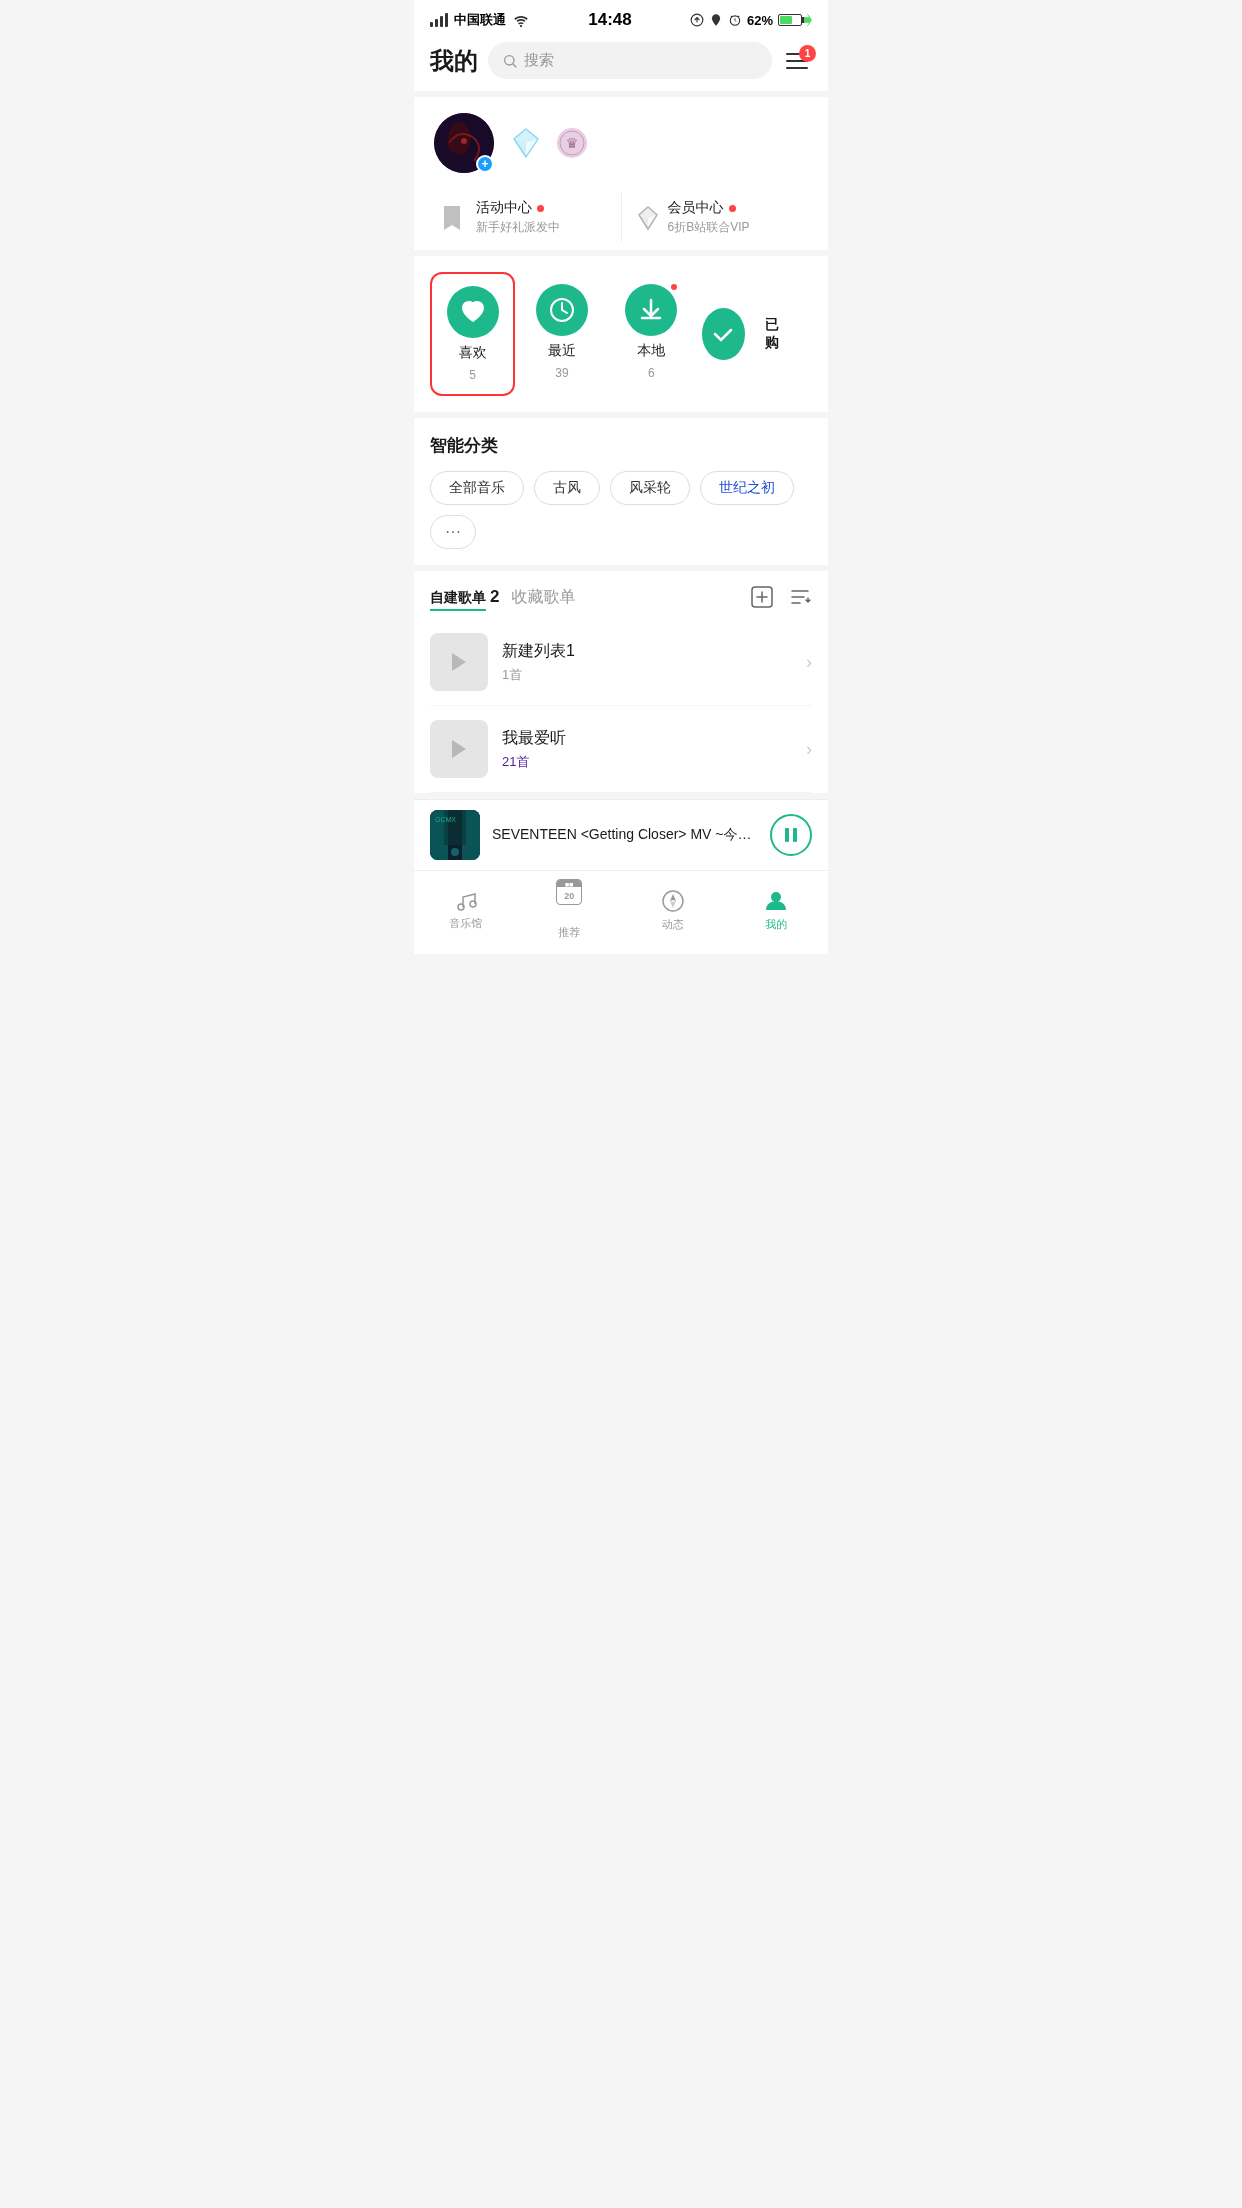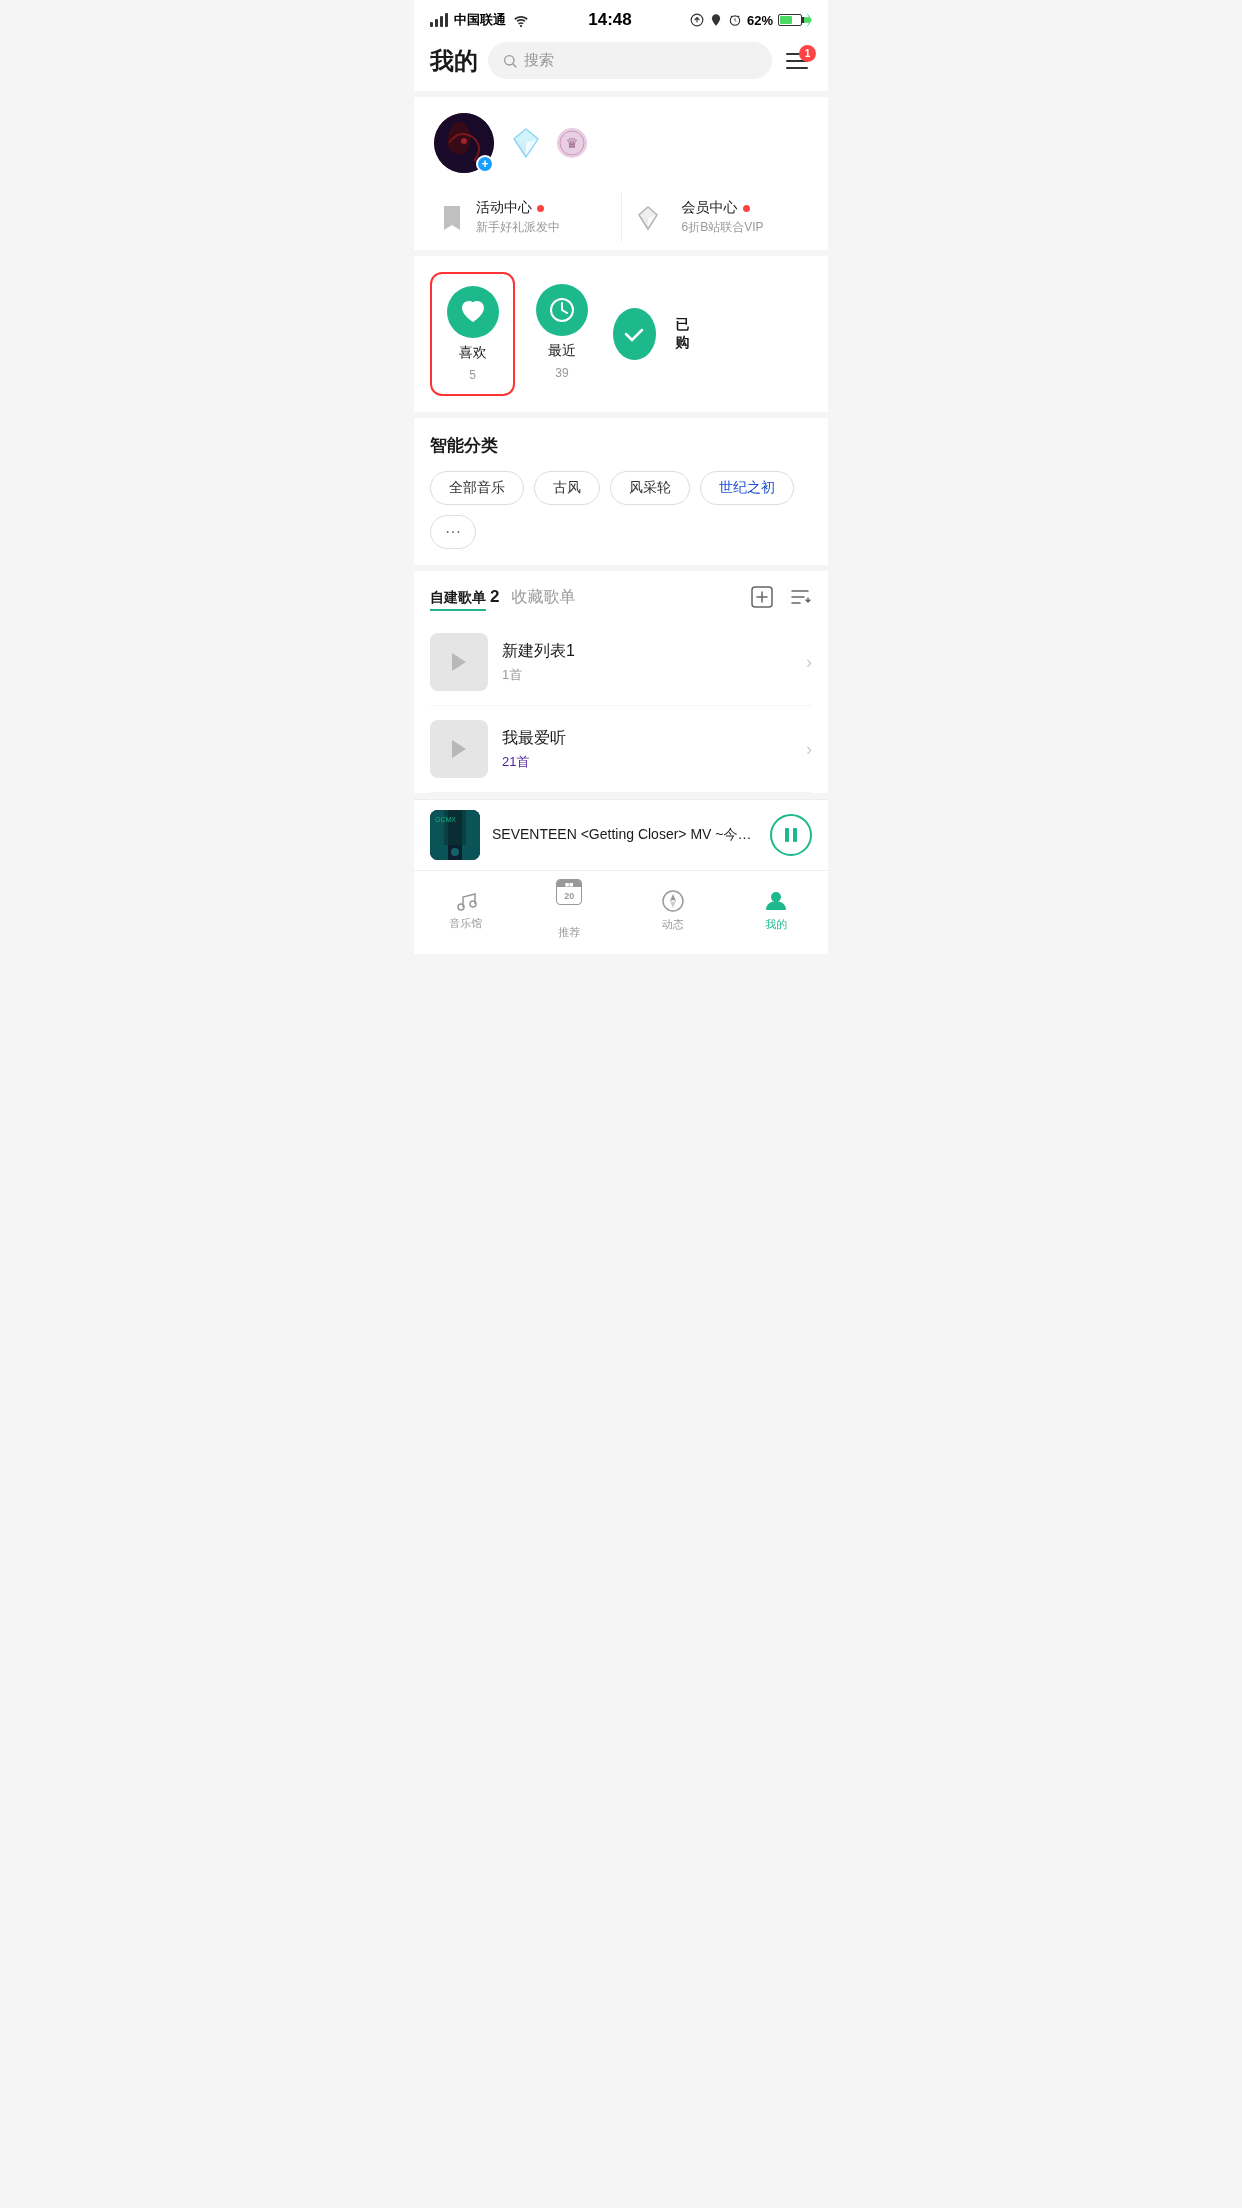--- a/index.html
+++ b/index.html
@@ -120,21 +120,21 @@
         <div style="display:flex;align-items:center;gap:5px;">
           <span style="font-size:14px;font-weight:500;color:#1a1a1a;">活动中心</span>
           <div style="width:7px;height:7px;background:#ff4444;border-radius:50%;"></div>
         </div>
         <div style="font-size:12px;color:#999;margin-top:2px;">新手好礼派发中</div>
       </div>
     </div>
 
     <div style="width:1px;background:#eee;margin:0 8px;"></div>
 
-    <div style="flex:1;display:flex;align-items:center;gap:16px;padding:6px 0;cursor:pointer;">
+    <div style="flex:1;display:flex;align-items:center;gap:2px;padding:6px 0;cursor:pointer;">
       <div style="width:36px;height:36px;display:flex;align-items:center;justify-content:center;">
         <svg width="26" height="26" viewBox="0 0 26 26">
           <polygon points="13,2 22,10 13,24 4,10" fill="none" stroke="#aaa" stroke-width="1.5"></polygon>
           <polygon points="4,10 13,13 13,24" fill="#ccc" opacity="0.4"></polygon>
           <polygon points="22,10 13,13 13,24" fill="#e8e8e8" opacity="0.3"></polygon>
           <polygon points="13,2 22,10 13,13 4,10" fill="#ddd" opacity="0.5"></polygon>
         </svg>
       </div>
       <div>
         <div style="display:flex;align-items:center;gap:5px;">
@@ -164,20 +164,33 @@
       <div style="width:52px;height:52px;border-radius:50%;background:#1db98c;display:flex;align-items:center;justify-content:center;">
         <svg width="30" height="30" viewBox="0 0 30 30">
           <circle cx="15" cy="15" r="11" fill="none" stroke="white" stroke-width="2"></circle>
           <path d="M15 8v7l5 3" stroke="white" stroke-width="2" stroke-linecap="round" fill="none"></path>
         </svg>
       </div>
       <span style="font-size:14px;color:#1a1a1a;">最近</span>
       <span style="font-size:12px;color:#999;">39</span>
     </div>
 
+    <div style="display:flex;flex-direction:column;align-items:center;gap:6px;padding:12px 4px;cursor:pointer;position:relative;">
+      <div style="position:relative;">
+        <div style="width:52px;height:52px;border-radius:50%;background:#1db98c;display:flex;align-items:center;justify-content:center;">
+          <svg width="28" height="28" viewBox="0 0 28 28">
+            <path d="M14 4v14M7 13l7 7 7-7" stroke="white" stroke-width="2.5" stroke-linecap="round" fill="none"></path>
+            <path d="M5 22h18" stroke="white" stroke-width="2.5" stroke-linecap="round"></path>
+          </svg>
+        </div>
+        <div style="position:absolute;top:-2px;right:-2px;width:10px;height:10px;background:#ff4444;border-radius:50%;border:2px solid white;"></div>
+      </div>
+      <span style="font-size:14px;color:#1a1a1a;">本地</span>
+      <span style="font-size:12px;color:#999;">6</span>
+    </div>
 
     <div style="display:flex;flex-direction:row;align-items:center;gap:20px;padding:12px 4px;cursor:pointer;font-weight:bold;">
       <div style="width:52px;height:52px;border-radius:50%;background:#1db98c;display:flex;align-items:center;justify-content:center;">
         <svg width="28" height="28" viewBox="0 0 28 28">
           <path d="M6 14l6 6 10-10" stroke="white" stroke-width="2.5" stroke-linecap="round" fill="none"></path>
         </svg>
       </div>
       <span style="font-size:14px;color:#1a1a1a;">已购</span>
       <span style="font-size:12px;color:#999;"></span>
     </div>

